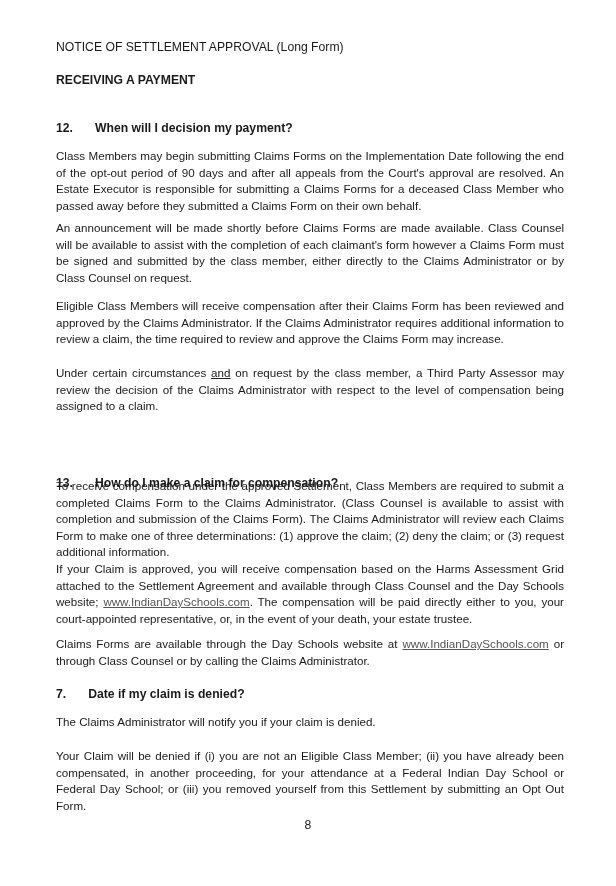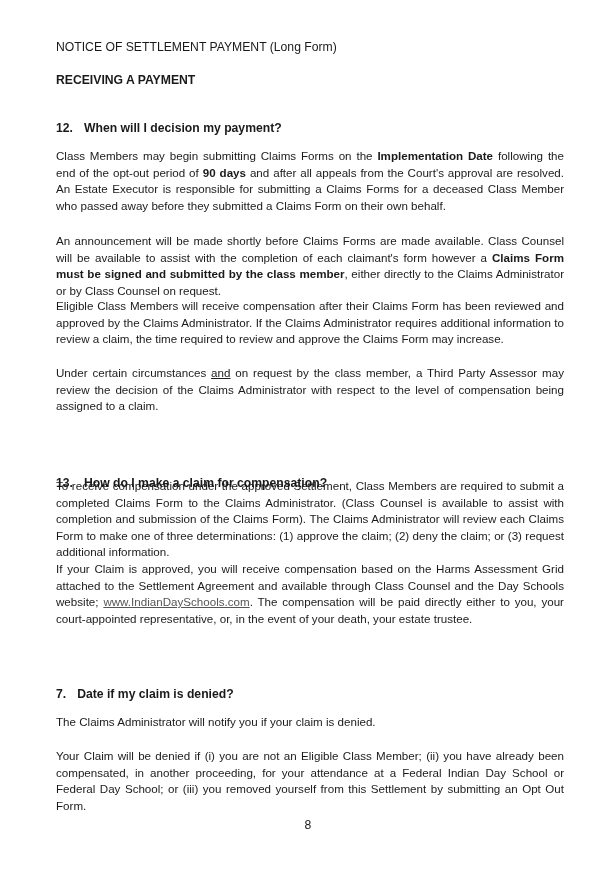--- a/index.html
+++ b/index.html
@@ -5,62 +5,65 @@
     html, body { margin: 0; padding: 0; background: #ffffff; }
     body {
       width: 616px; height: 886px; overflow: hidden; position: relative;
       font-family: "Liberation Sans", sans-serif; color: #1a1a1a;
     }
     .page { position: absolute; left: 0; top: 0; width: 616px; height: 886px; }
     .block { position: absolute; left: 56px; width: 508px; font-size: 11.6px; line-height: 16.6px; text-align: justify; }
     .header-line { position: absolute; left: 56px; top: 40px; font-size: 12.2px; }
     .section-title { position: absolute; left: 56px; top: 73px; font-size: 12.2px; font-weight: bold; }
     .q-heading { position: absolute; left: 56px; font-size: 12.2px; font-weight: bold; }
-    .q-num { margin-right: 11px; }
+    .q-num { margin-right: 22px; }
     .link { color: #555; text-decoration: underline; }
     .page-num { position: absolute; left: 0; width: 616px; top: 818px; text-align: center; font-size: 12.2px; }
-    b { font-weight: bold; }
+    b { font-weight: normal; }
     u { text-decoration: underline; }
   </style>
 </head>
 <body>
 
 <div class="page">
 
-  <div class="header-line">NOTICE OF SETTLEMENT PAYMENT (Long Form)</div>
+  <div class="header-line">NOTICE OF SETTLEMENT APPROVAL (Long Form)</div>
   <div class="section-title">RECEIVING A PAYMENT</div>
 
   <div class="q-heading" style="top:121px;">
     <span class="q-num">12.</span><span>When will I decision my payment?</span>
   </div>
 
   <div class="block" style="top:148px;">
     <span>Class Members may begin submitting Claims Forms on the </span><b>Implementation Date</b><span> following the end of the opt-out period of </span><b>90 days</b><span> and after all appeals from the Court's approval are resolved. An Estate Executor is responsible for submitting a Claims Forms for a deceased Class Member who passed away before they submitted a Claims Form on their own behalf.</span>
   </div>
 
-  <div class="block" style="top:233px;">
+  <div class="block" style="top:220px;">
     <span>An announcement will be made shortly before Claims Forms are made available. Class Counsel will be available to assist with the completion of each claimant's form however a </span><b>Claims Form must be signed and submitted by the class member</b><span>, either directly to the Claims Administrator or by Class Counsel on request.</span>
   </div>
 
   <div class="block" style="top:365px;">
     <span>Under certain circumstances </span><u>and</u><span> on request by the class member, a Third Party Assessor may review the decision of the Claims Administrator with respect to the level of compensation being assigned to a claim.</span>
   </div>
 
   <div class="block" style="top:298px;">Eligible Class Members will receive compensation after their Claims Form has been reviewed and approved by the Claims Administrator. If the Claims Administrator requires additional information to review a claim, the time required to review and approve the Claims Form may increase.</div>
 
   <div class="q-heading" style="top:476px;text-align:right;">
     <span class="q-num">13.</span><span>How do I make a claim for compensation?</span>
   </div>
 
   <div class="block" style="top:478px;">To receive compensation under the approved Settlement, Class Members are required to submit a completed Claims Form to the Claims Administrator. (Class Counsel is available to assist with completion and submission of the Claims Form). The Claims Administrator will review each Claims Form to make one of three determinations: (1) approve the claim; (2) deny the claim; or (3) request additional information.</div>
 
   <div class="block" style="top:561px;">
     <span>If your Claim is approved, you will receive compensation based on the Harms Assessment Grid attached to the Settlement Agreement and available through Class Counsel and the Day Schools website; </span><span class="link">www.IndianDaySchools.com</span><span>. The compensation will be paid directly either to you, your court-appointed representative, or, in the event of your death, your estate trustee.</span>
   </div>
 
+  <div class="block" style="top:636px;">
+    <span>Claims Forms are available through the Day Schools website at </span><span class="link">www.IndianDaySchools.com</span><span> or through Class Counsel or by calling the Claims Administrator.</span>
+  </div>
 
   <div class="q-heading" style="top:687px;">
     <span class="q-num">7.</span><span>Date if my claim is denied?</span>
   </div>
 
   <div class="block" style="top:748px;">Your Claim will be denied if (i) you are not an Eligible Class Member; (ii) you have already been compensated, in another proceeding, for your attendance at a Federal Indian Day School or Federal Day School; or (iii) you removed yourself from this Settlement by submitting an Opt Out Form.</div>
 
   <div class="block" style="top:714px;">The Claims Administrator will notify you if your claim is denied.</div>
 
   <div class="page-num">8</div>

